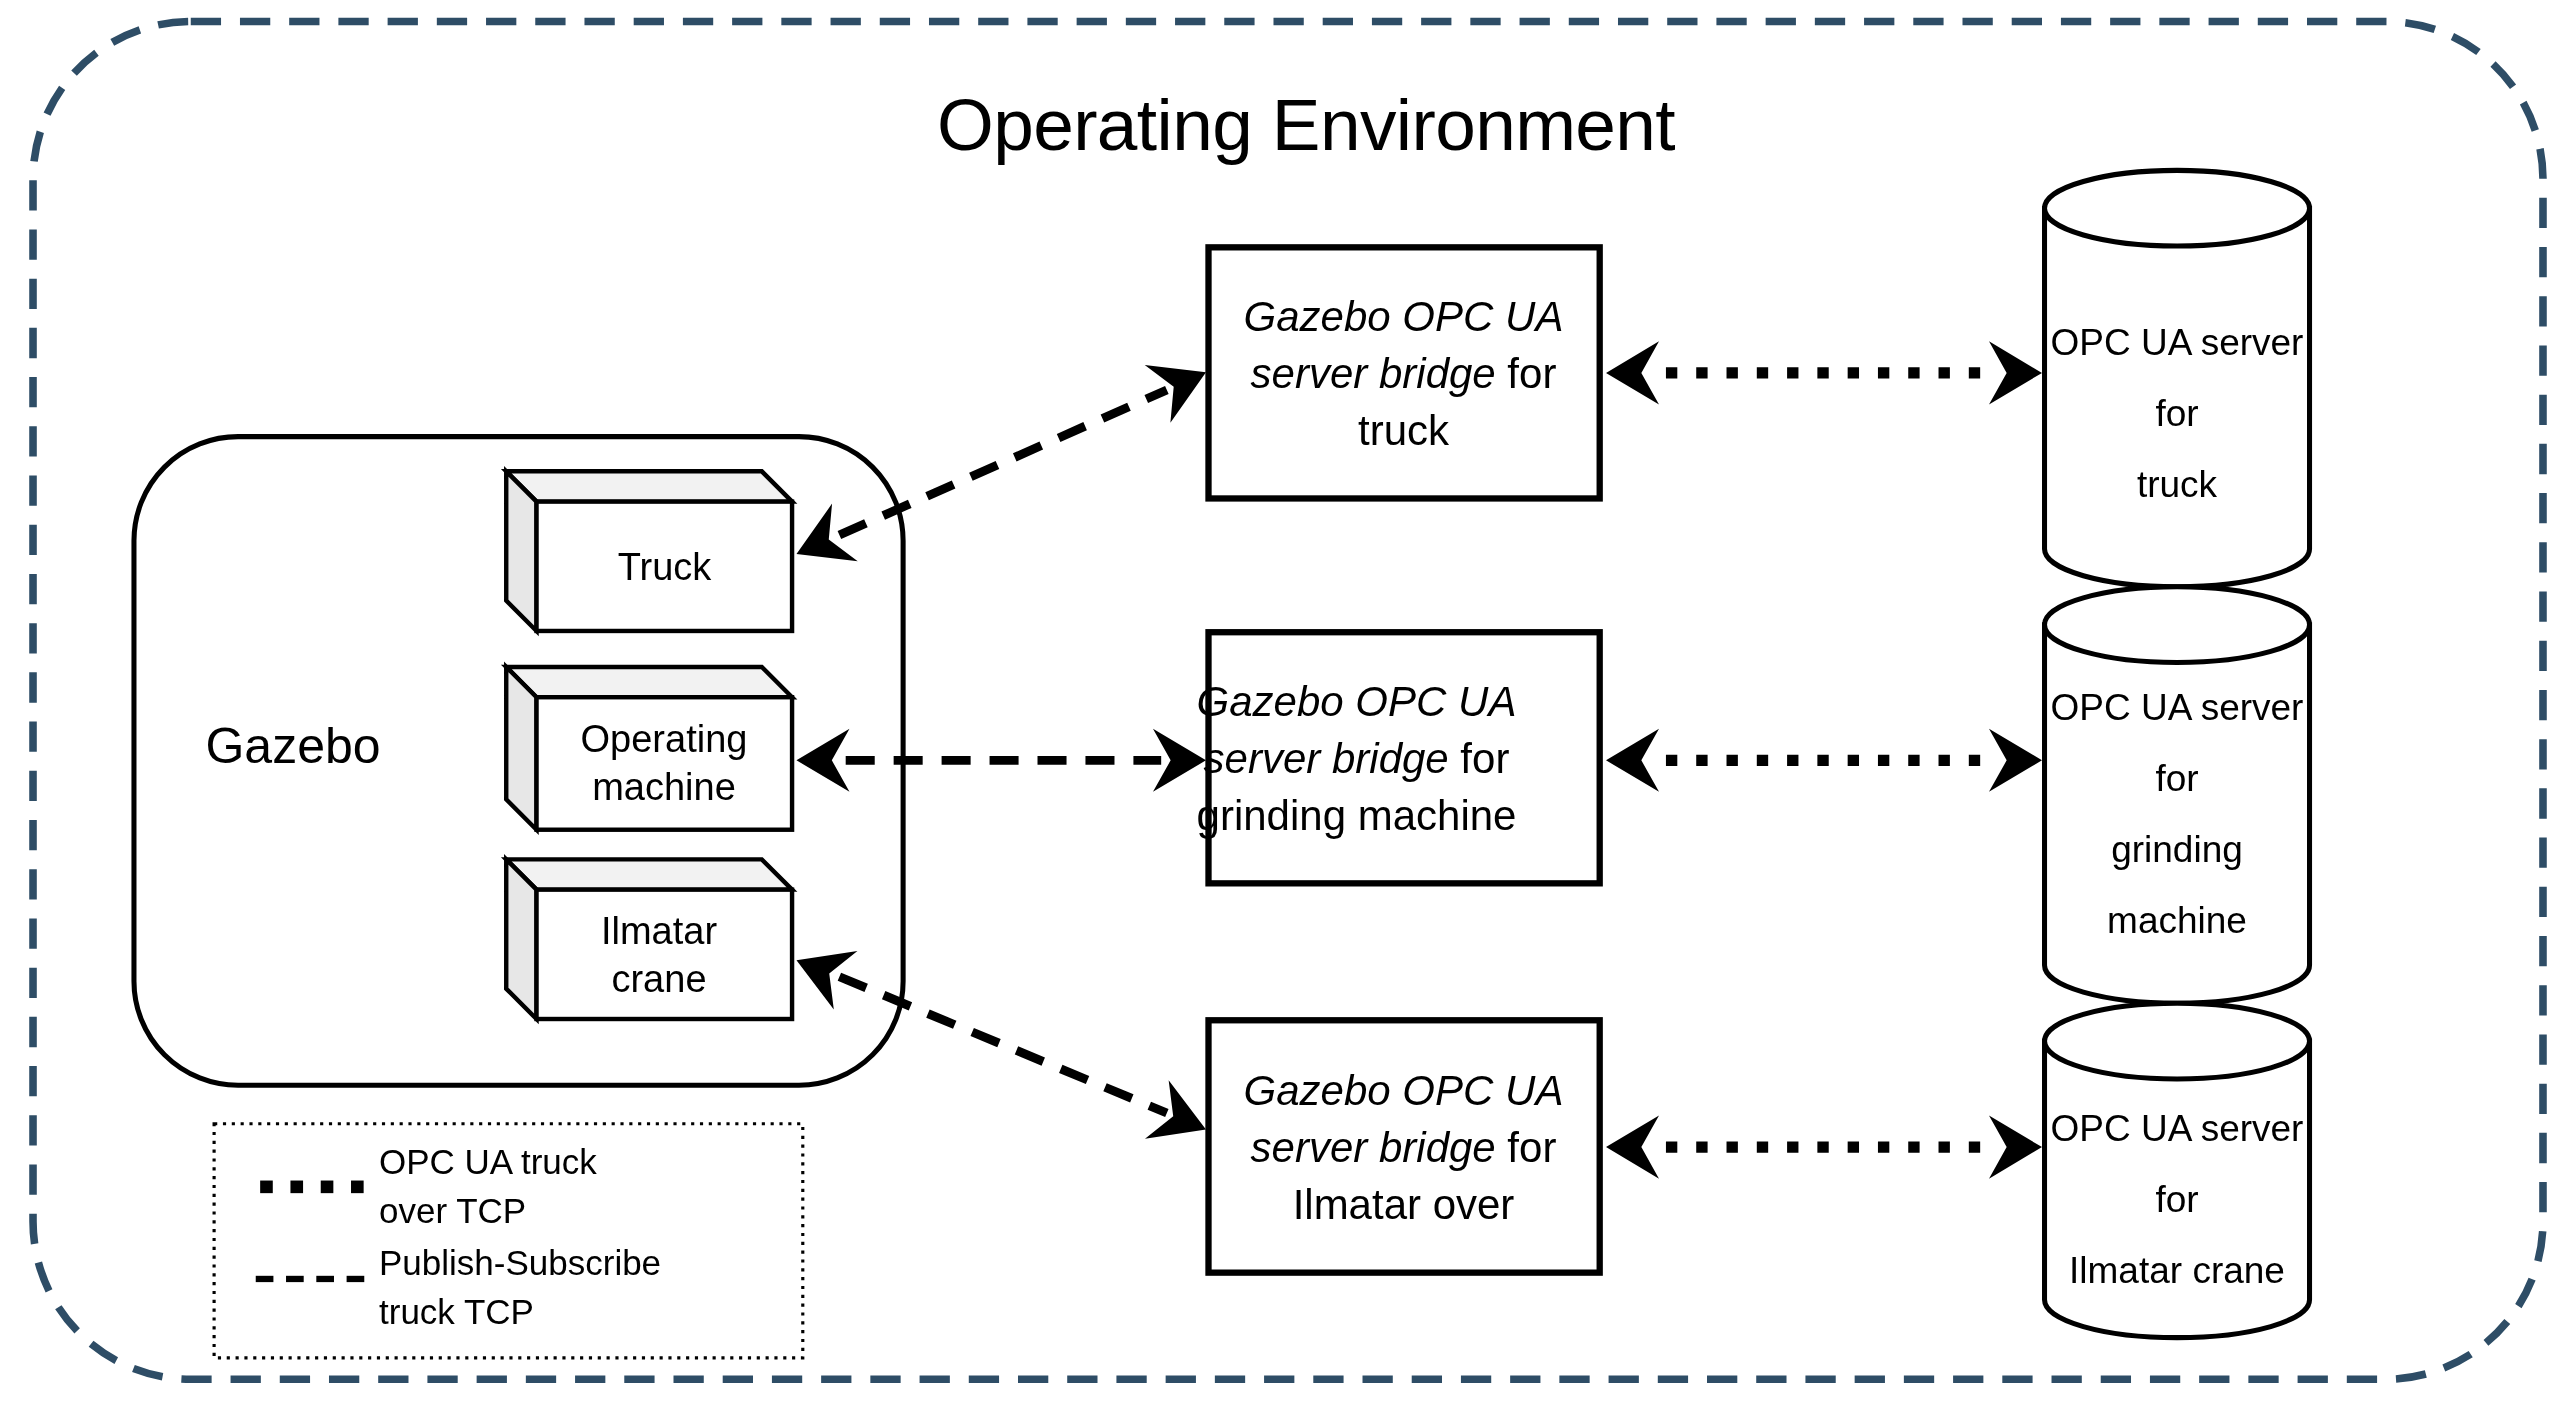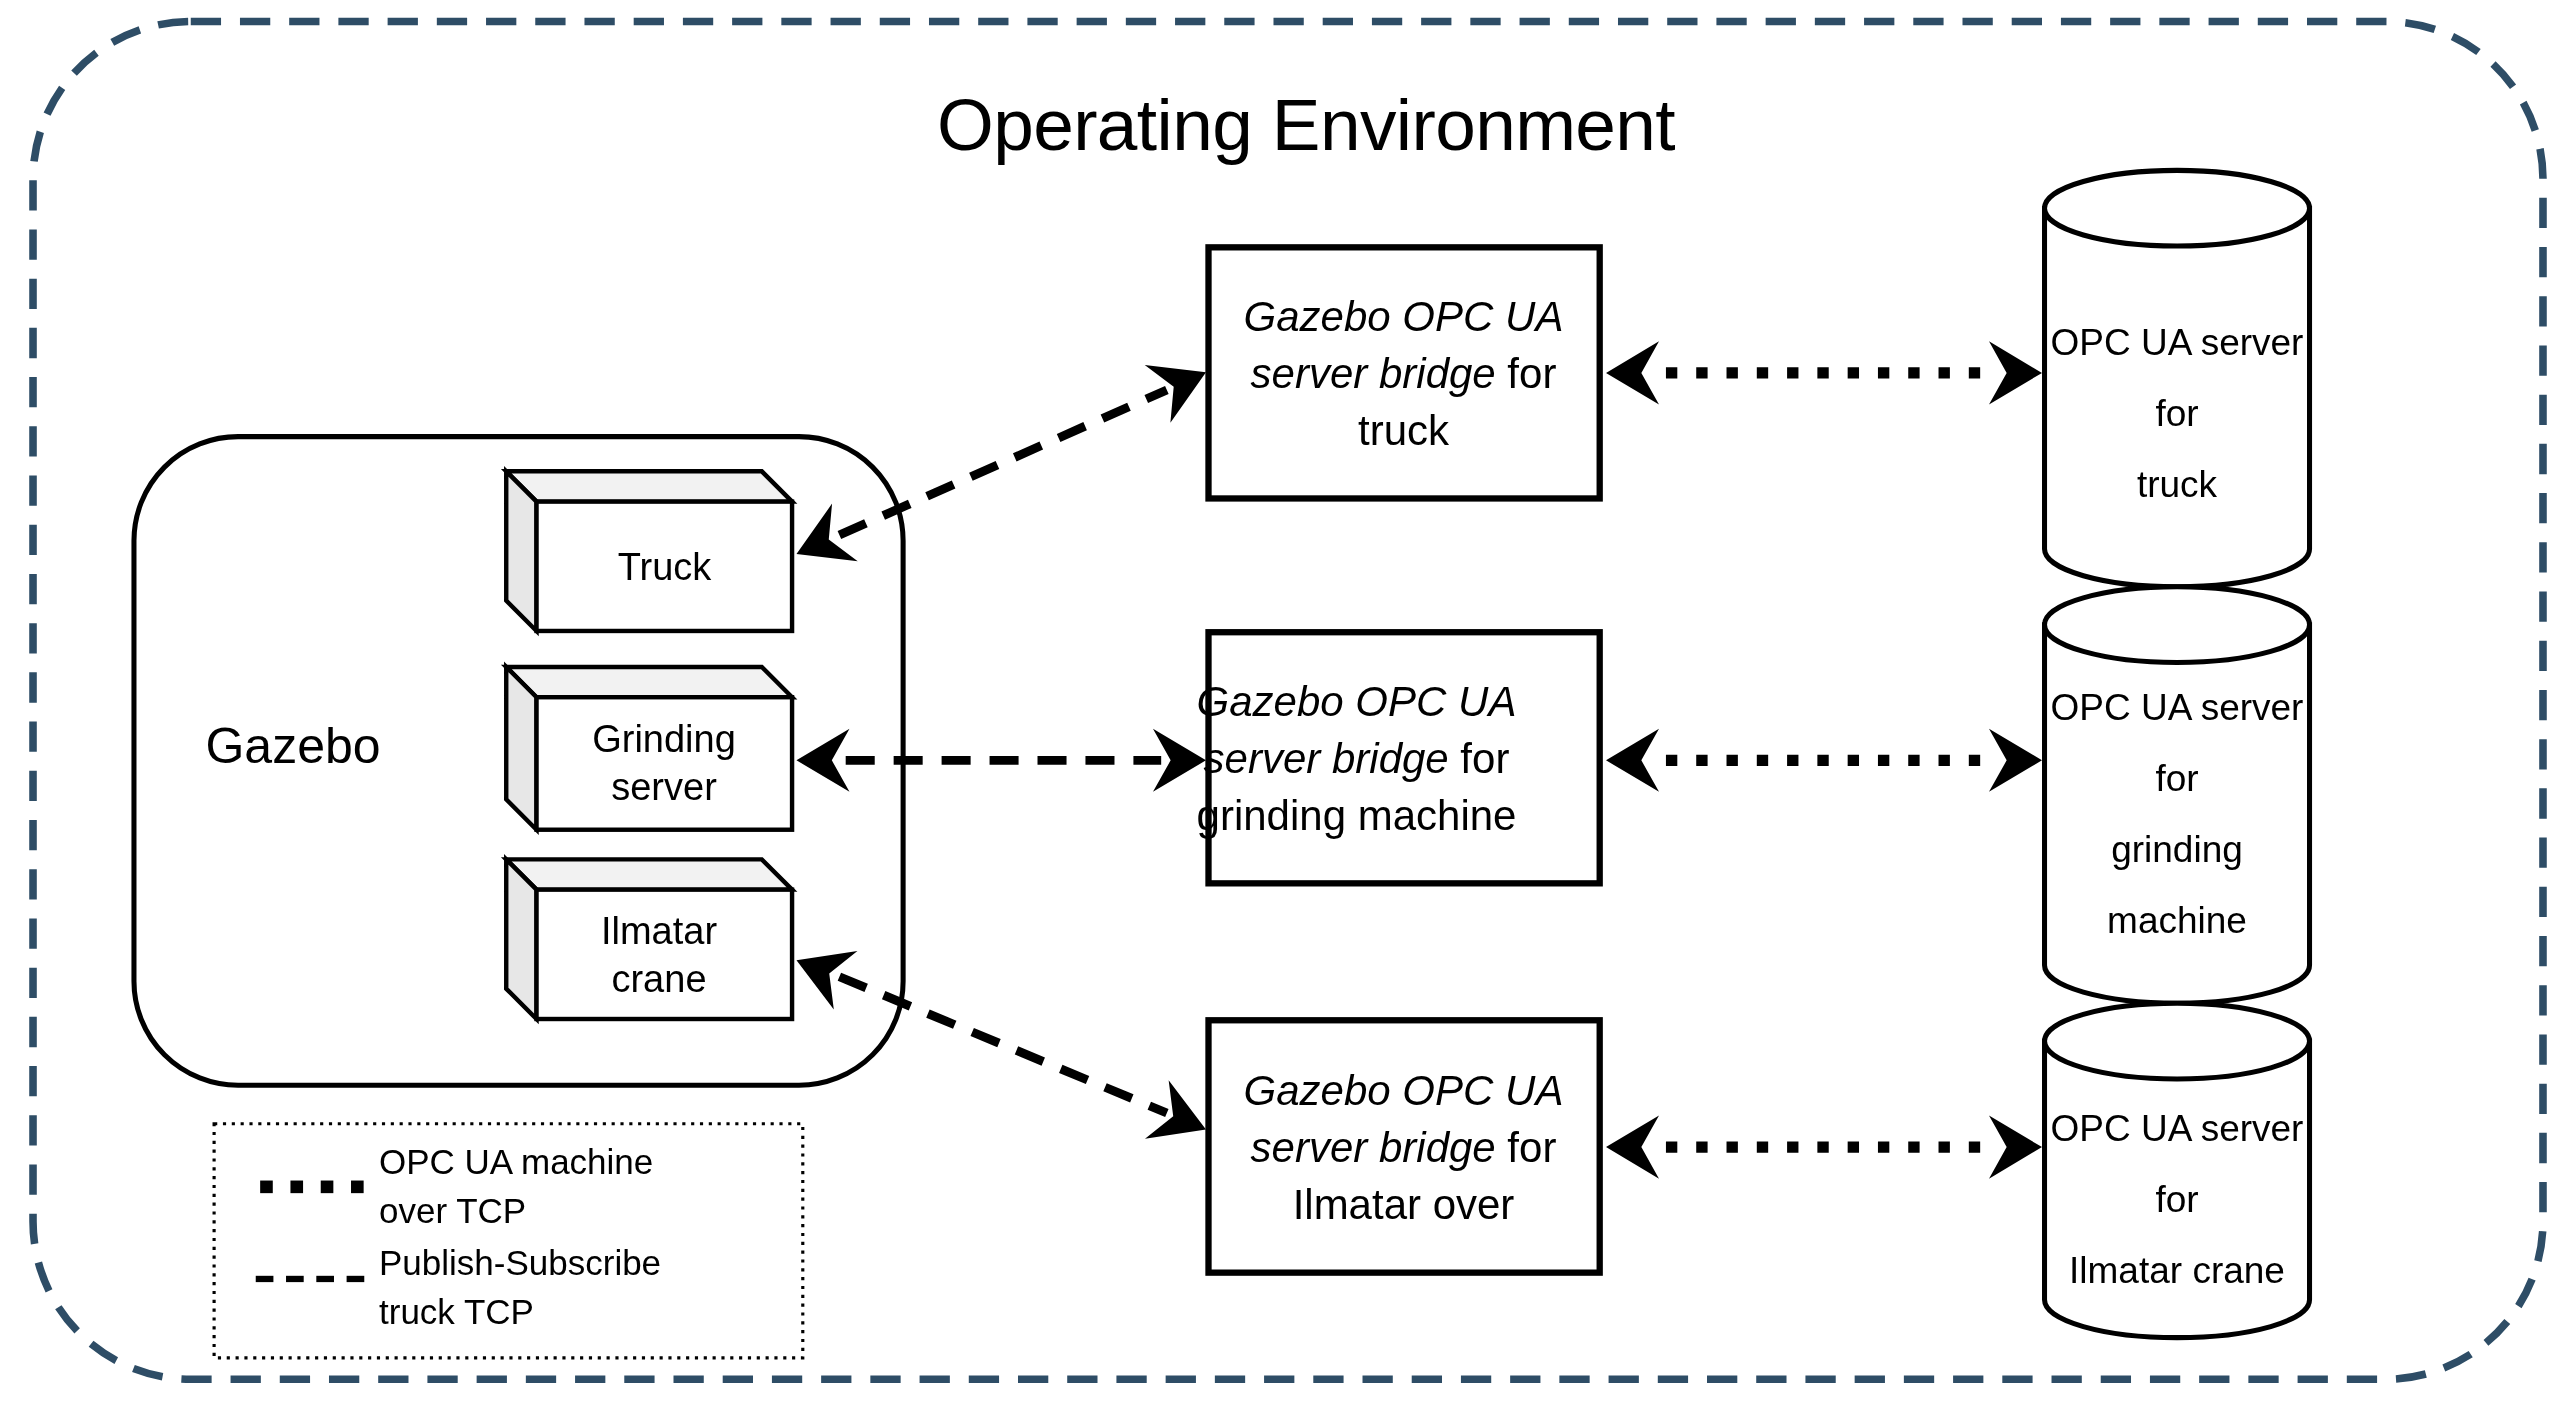--- a/index.html
+++ b/index.html
@@ -143,21 +143,21 @@
 </svg>
 
 <div class="txt" id="title">Operating Environment</div>
 
 <div class="txt" id="gazebo-label">Gazebo</div>
 
 <div class="txt model-label" id="model-label-truck">
   <div class="inner">Truck</div>
 </div>
 <div class="txt model-label" id="model-label-grinding">
-  <div class="inner">Grinding server</div>
+  <div class="inner">Operating machine</div>
 </div>
 <div class="txt model-label" id="model-label-crane">
   <div class="inner">Ilmatar crane</div>
 </div>
 
 <div class="txt bridge-label" id="bridge-label-truck">
   <div class="inner"><span class="bridge-name-italic">Gazebo OPC UA server bridge</span><span> for truck</span></div>
 </div>
 <div class="txt bridge-label" id="bridge-label-grinding">
   <div class="inner"><span class="bridge-name-italic">Gazebo OPC UA server bridge</span><span> for grinding machine</span></div>
@@ -176,17 +176,17 @@
 for
 grinding
 machine</div>
 </div>
 <div class="txt server-label pre" id="server-label-crane">
   <div class="inner">OPC UA server
 for
 Ilmatar crane</div>
 </div>
 
-<div class="legend-label" id="legend-label-0">OPC UA machine
+<div class="legend-label" id="legend-label-0">OPC UA truck
 over TCP</div>
 <div class="legend-label" id="legend-label-1">Publish-Subscribe
 truck TCP</div>
 
 
 </body></html>

